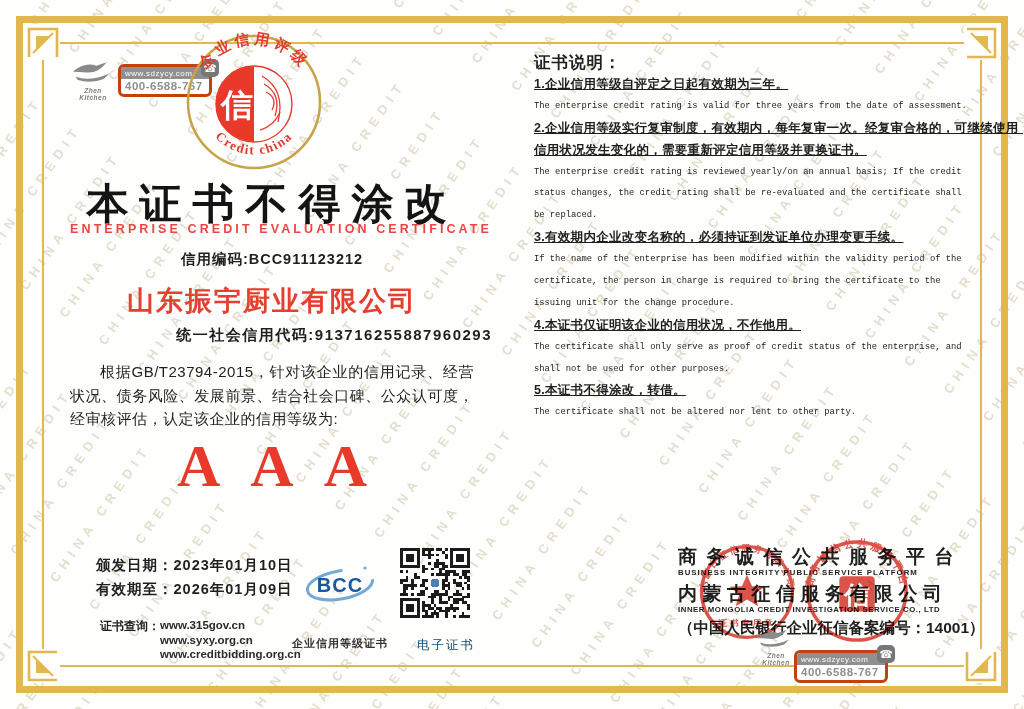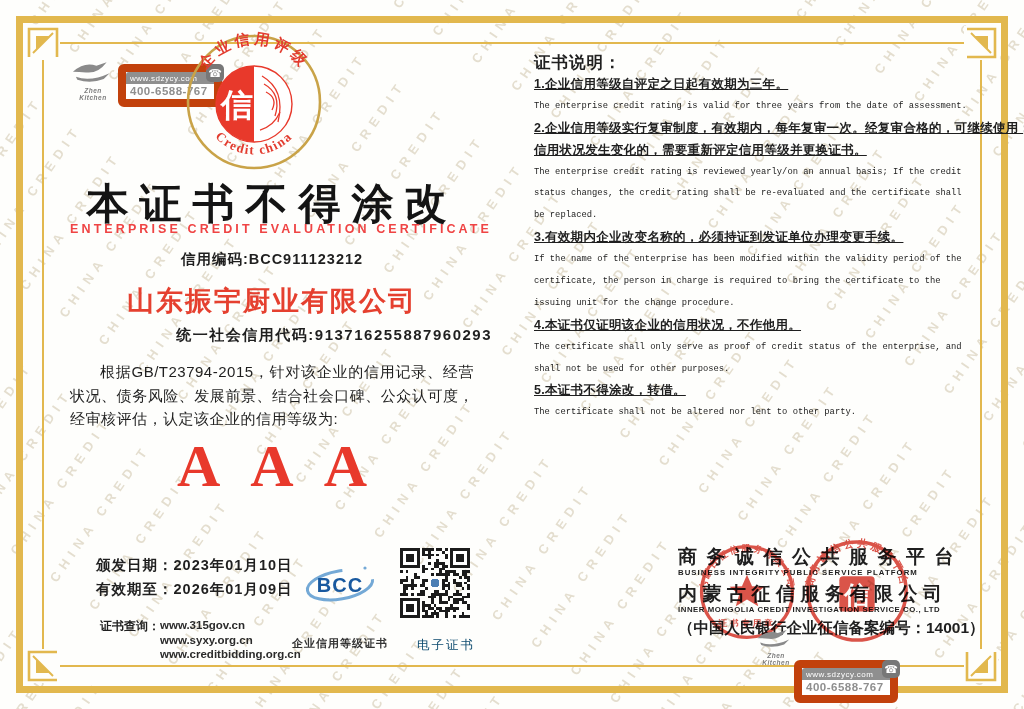--- a/index.html
+++ b/index.html
@@ -17,21 +17,21 @@
   .corner svg{display:block;}
   .c-tl{left:26px;top:26px;}
   .c-tr{right:26px;top:26px;transform:rotate(90deg);}
   .c-br{right:26px;bottom:26px;transform:rotate(180deg);}
   .c-bl{left:26px;bottom:26px;transform:rotate(270deg);}
   .abs{position:absolute;z-index:3;}
   
   .brand-logo{width:44px;}
   .brand-name{font-size:6.5px;color:#7d7d7d;font-weight:700;text-align:center;
               letter-spacing:.5px;margin-top:-2px;font-style:italic;}
-  .contact-box{border:8px solid #c2410c;border-radius:6px;background:#fff;width:88px;
+  .contact-box{border:3px solid #c2410c;border-radius:6px;background:#fff;width:88px;
                position:relative;overflow:visible;}
   .contact-web{background:#8f8f8f;color:#fff;font-size:8px;padding:2px 4px 1px 4px;
                letter-spacing:.5px;border-radius:3px 3px 0 0;white-space:nowrap;}
   .contact-phone{color:#8f8f8f;font-size:11.5px;font-weight:700;padding:1px 0 2px 4px;
                  letter-spacing:.5px;white-space:nowrap;}
   .phone-bubble{position:absolute;right:-10px;top:-8px;width:18px;height:18px;background:#777;
                 border-radius:5px;color:#fff;font-size:11px;line-height:18px;text-align:center;}
   
   .title-zh{left:52px;top:176px;width:440px;text-align:center;font-size:42px;font-weight:800;
             letter-spacing:11px;color:#141414;white-space:nowrap;}

